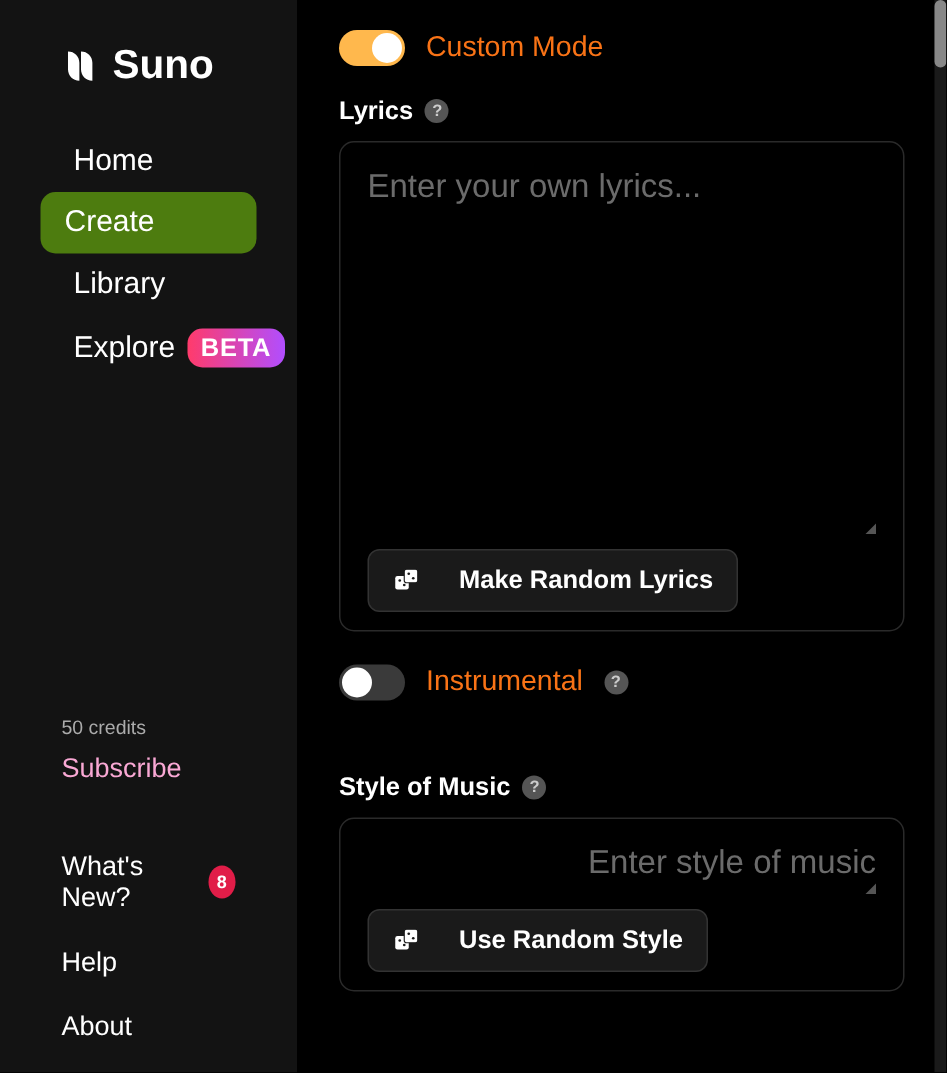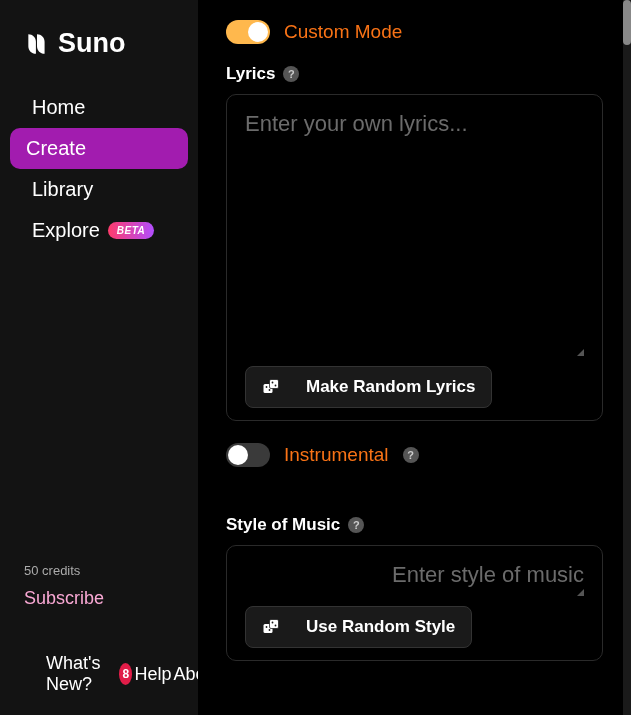--- a/index.html
+++ b/index.html
@@ -14,21 +14,21 @@
       font-family: -apple-system, BlinkMacSystemFont, 'Segoe UI', sans-serif;
       color: #fff;
       display: flex;
       overflow: hidden;
     }
     .sidebar {
       width: 198px;
       background: #131313;
       display: flex;
       flex-direction: column;
-      padding: 20px 0;
+      padding: 20px 17px;
     }
     .logo {
       display: flex;
       align-items: center;
       gap: 8px;
       padding: 8px 24px 28px;
     }
     .logo-icon {
       width: 26px;
       height: 26px;
@@ -48,33 +48,32 @@
       font-weight: 500;
       color: #fff;
       cursor: pointer;
       display: flex;
       align-items: center;
       gap: 8px;
       margin: 0 10px;
       border-radius: 10px;
     }
     .nav-item.active {
-      background: #a21caf;
+      background: #4d7c0f;
       padding-left: 16px;
       padding-right: 16px;
     }
     .beta-badge {
       background: linear-gradient(90deg, #ff3b6b, #b14eff);
       color: #fff;
-      font-size: 10px;
+      font-size: 17px;
       font-weight: 700;
       padding: 3px 9px;
       border-radius: 10px;
       letter-spacing: 0.5px;
-      font-style: italic;
     }
     .spacer {
       flex: 1;
     }
     .credits-block {
       padding: 0 24px 24px;
     }
     .credits-text {
       color: #ababab;
       font-size: 13px;
@@ -82,23 +81,22 @@
     }
     .subscribe-text {
       color: #f9a8d4;
       font-size: 18px;
       font-weight: 500;
       cursor: pointer;
     }
     .footer-nav {
       padding: 20px 24px 0;
       display: flex;
-      flex-direction: row;
-      gap: 2px;
-      margin-left: 22px;
+      flex-direction: column;
+      gap: 22px;
     }
     .footer-item {
       display: flex;
       align-items: center;
       gap: 10px;
       font-size: 18px;
       font-weight: 500;
       cursor: pointer;
     }
     .notif-badge {

